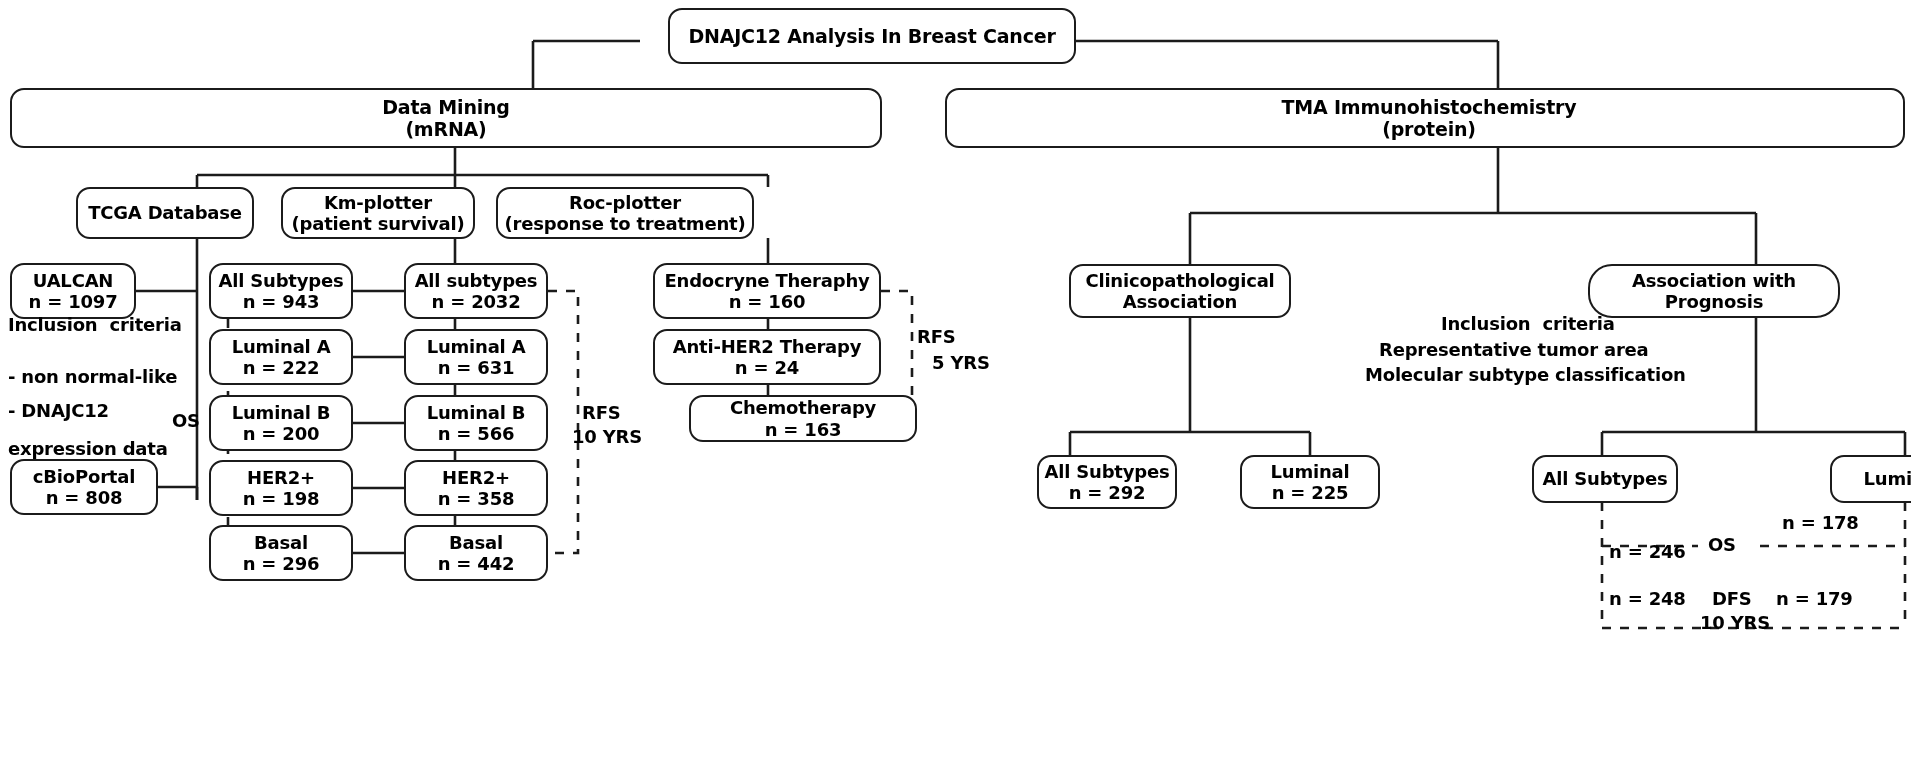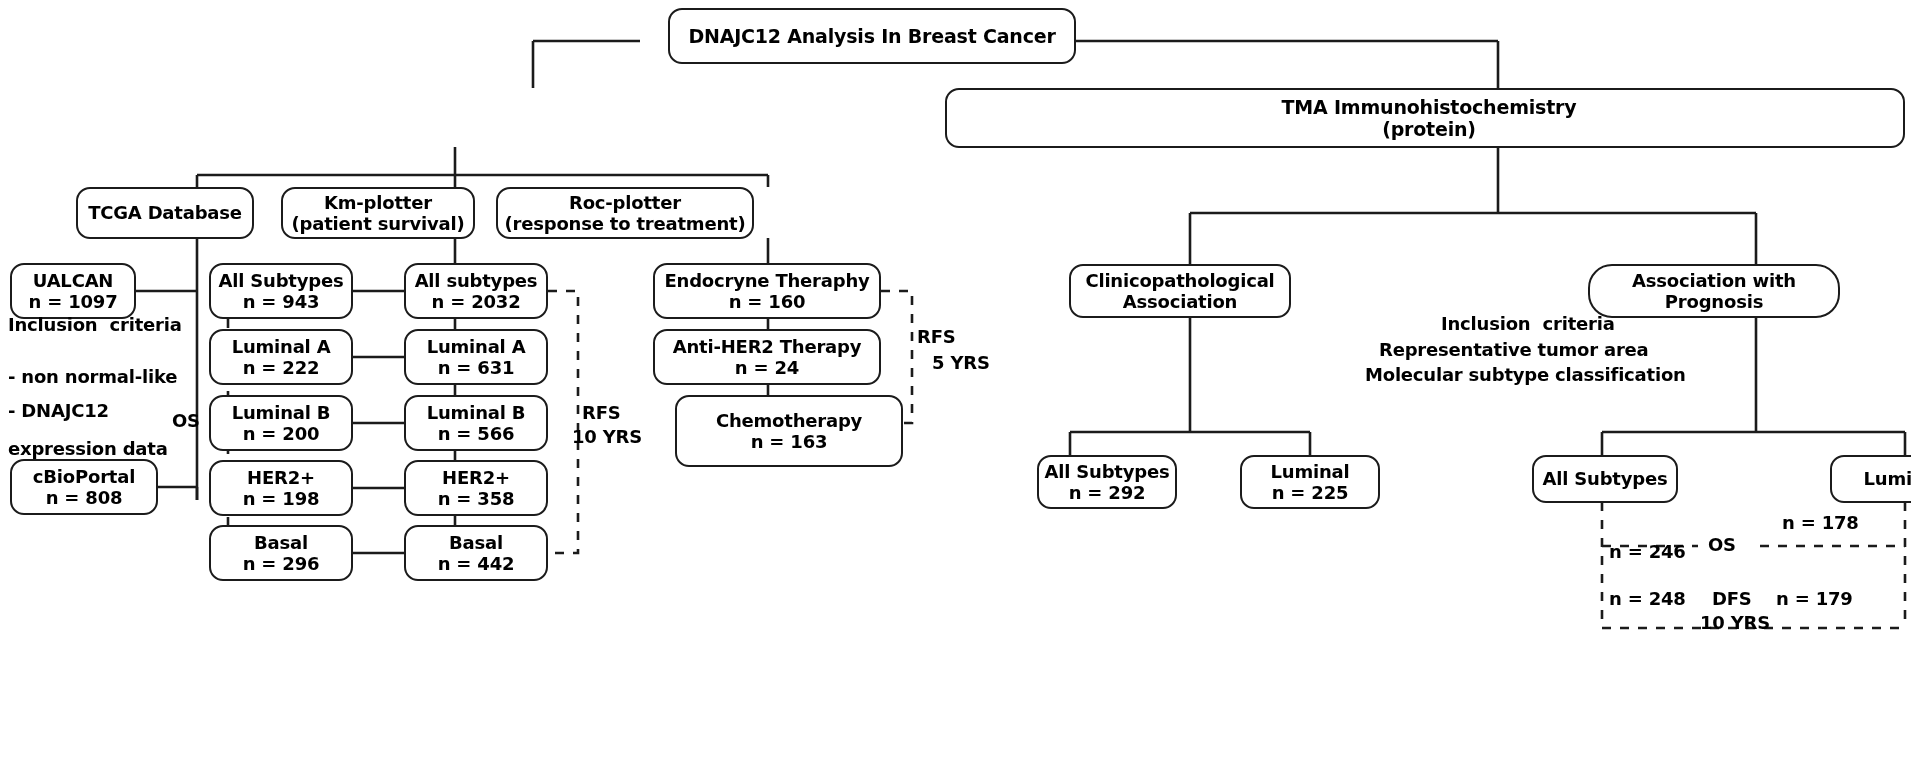--- a/index.html
+++ b/index.html
@@ -121,20 +121,24 @@
       <path d="M 1760 546 L 1905 546"></path>
 
       <path d="M 1602 628 L 1905 628"></path>
     </g>
   </svg>
 
   <div class="node big" style="left:640px;top:8px;width:408px;height:56px;margin-left:28px;">
     <span class="l1">DNAJC12 Analysis In Breast Cancer</span>
   </div>
 
+  <div class="node big" style="left:10px;top:88px;width:872px;height:60px;">
+    <span class="l1">Data Mining</span>
+    <span class="l2">(mRNA)</span>
+  </div>
 
   <div class="node big" style="left:945px;top:88px;width:1107px;max-width:960px;height:60px;padding-left:8px;">
     <span class="l1">TMA Immunohistochemistry</span>
     <span class="l2">(protein)</span>
   </div>
 
   <div class="node mid" style="left:76px;top:187px;width:178px;height:52px;">
     <span class="l1">TCGA Database</span>
   </div>
 
@@ -211,21 +215,21 @@
   <div class="txt mid" style="left:572px;top:426px;">10 YRS</div>
 
   <div class="node mid" style="left:653px;top:263px;width:228px;height:56px;">
     <span class="l1">Endocryne Theraphy</span>
     <span class="l2">n = 160</span>
   </div>
   <div class="node mid" style="left:653px;top:329px;width:228px;height:56px;">
     <span class="l1">Anti-HER2 Therapy</span>
     <span class="l2">n = 24</span>
   </div>
-  <div class="node mid" style="left:675px;top:395px;width:228px;height:72px;align-items:center;">
+  <div class="node mid" style="left:689px;top:395px;width:228px;height:47px;align-items:center;">
     <span class="l1">Chemotherapy</span>
     <span class="l2">n = 163</span>
   </div>
 
   <div class="txt mid" style="left:917px;top:326px;">RFS</div>
   <div class="txt mid" style="left:912px;top:352px;margin-left:20px;">5 YRS</div>
 
   <div class="node mid" style="left:1069px;top:264px;width:222px;height:54px;">
     <span class="l1">Clinicopathological</span>
     <span class="l2">Association</span>

